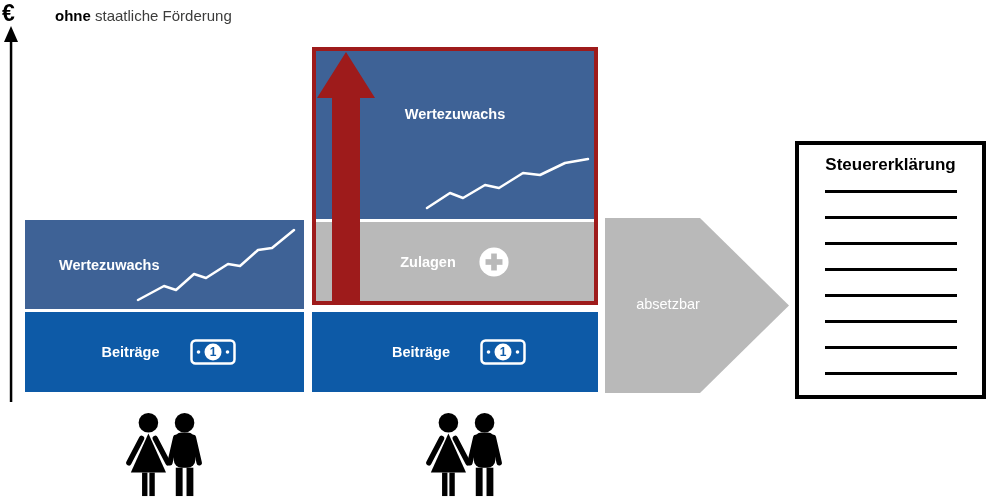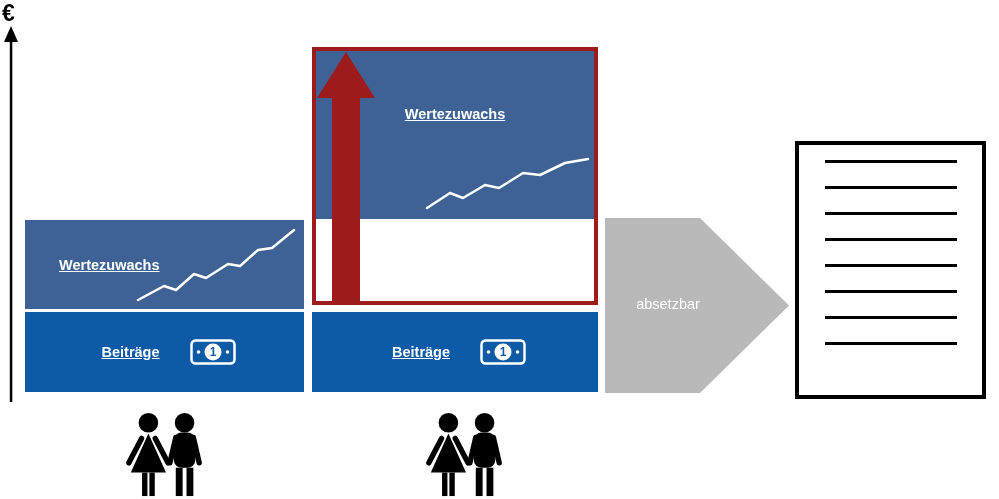--- a/index.html
+++ b/index.html
@@ -9,21 +9,21 @@
   .abs { position:absolute; }
 
   .euro { left:2px; top:0; font-size:23px; font-weight:bold; color:#000; }
 
   .col-title { font-size:15px; color:#3c3c3b; white-space:nowrap; }
   .col-title b { color:#000; font-weight:bold; }
   .title-left  { left:55px;  top:7px; }
   .title-right { left:349px; top:7px; }
 
   .box { display:flex; align-items:center;padding-left:8px; }
-  .box-label { color:#fff; font-weight:bold; font-size:14.5px; white-space:nowrap;text-decoration:underline; }
+  .box-label { color:#fff; font-weight:bold; font-size:14.5px; white-space:nowrap; }
 
   .growth   { background:var(--blue-growth,#3E6296); }
   .contrib  { background:var(--blue-contrib,#0D5AA7); }
   .bonusbg  { background:var(--gray,#B9B9B9); }
 
   .growth-left  { left:25px; top:220px; width:279px; height:89px; padding-left:34px; }
   .contrib-left { left:25px; top:312px; width:279px; height:80px; justify-content:center; gap:30px; }
   .contrib-right{ left:312px; top:312px; width:286px; height:80px; justify-content:center; gap:30px; }
 
   .red-box { left:312px; top:47px; width:286px; height:258px;
@@ -62,20 +62,23 @@
 <body>
 
 <div class="stage">
 
   <div class="abs euro">€</div>
   <svg class="abs" style="left:3px; top:26px;" width="16" height="378" viewBox="0 0 16 378">
     <polygon points="8,0 1,16 15,16" fill="#000"></polygon>
     <rect x="6.8" y="14" width="2.5" height="362" fill="#000"></rect>
   </svg>
 
+  <div class="abs col-title title-left">
+    <b>ohne</b><span> staatliche Förderung</span>
+  </div>
 
   <div class="abs box growth growth-left">
     <span class="box-label">Wertezuwachs</span>
     <svg class="squiggle sl" width="160" height="89" viewBox="0 0 160 89">
       <polyline points="2,80 28,66 40,70 58,54 70,58 92,44 104,46 122,30 136,28 158,10" fill="none" stroke="#fff" stroke-width="2.5" stroke-linejoin="round" stroke-linecap="round"></polyline>
     </svg>
   </div>
 
   <div class="abs box contrib contrib-left">
     <span class="box-label">Beiträge</span>
@@ -89,20 +92,28 @@
   </div>
 
   <div class="abs red-box">
     <div class="growth growth-right">
       <span class="box-label">Wertezuwachs</span>
       <svg class="squiggle sr" width="165" height="60" viewBox="0 0 165 60">
         <polyline points="2,55 25,40 38,45 60,32 74,35 98,20 115,22 140,10 163,6" fill="none" stroke="#fff" stroke-width="2.5" stroke-linejoin="round" stroke-linecap="round"></polyline>
       </svg>
     </div>
     <div class="red-box-gap"></div>
+    <div class="bonusbg bonus-box">
+      <span class="box-label">Zulagen</span>
+      <svg width="32" height="32" viewBox="0 0 34 34">
+        <circle cx="17" cy="17" r="15.5" fill="#fff"></circle>
+        <rect x="14" y="8" width="6" height="18" fill="var(--gray,#B9B9B9)"></rect>
+        <rect x="8" y="14" width="18" height="6" fill="var(--gray,#B9B9B9)"></rect>
+      </svg>
+    </div>
   </div>
 
   <svg class="abs up-arrow" width="58" height="251" viewBox="0 0 58 251">
     <polygon points="29,0 58,46 43,46 43,251 15,251 15,46 0,46" fill="var(--red,#9E1B1B)"></polygon>
   </svg>
 
   <div class="abs box contrib contrib-right">
     <span class="box-label">Beiträge</span>
     <svg width="46" height="26" viewBox="0 0 46 26">
       <rect x="1.5" y="1.5" width="43" height="23" rx="4" fill="none" stroke="#fff" stroke-width="2.5"></rect>
@@ -112,20 +123,21 @@
       <circle cx="37.5" cy="13" r="1.8" fill="#fff"></circle>
     </svg>
   </div>
 
   <svg class="abs deduct-arrow" width="184" height="175" viewBox="0 0 184 175">
     <polygon points="0,0 95,0 184,87.5 95,175 0,175" fill="var(--gray,#B9B9B9)"></polygon>
   </svg>
   <div class="abs deduct-label">absetzbar</div>
 
   <div class="abs doc">
+    <div class="doc-title">Steuererklärung</div>
     <div class="doc-lines">
         <div class="doc-line"></div>
         <div class="doc-line"></div>
         <div class="doc-line"></div>
         <div class="doc-line"></div>
         <div class="doc-line"></div>
         <div class="doc-line"></div>
         <div class="doc-line"></div>
         <div class="doc-line"></div>
       </div>

